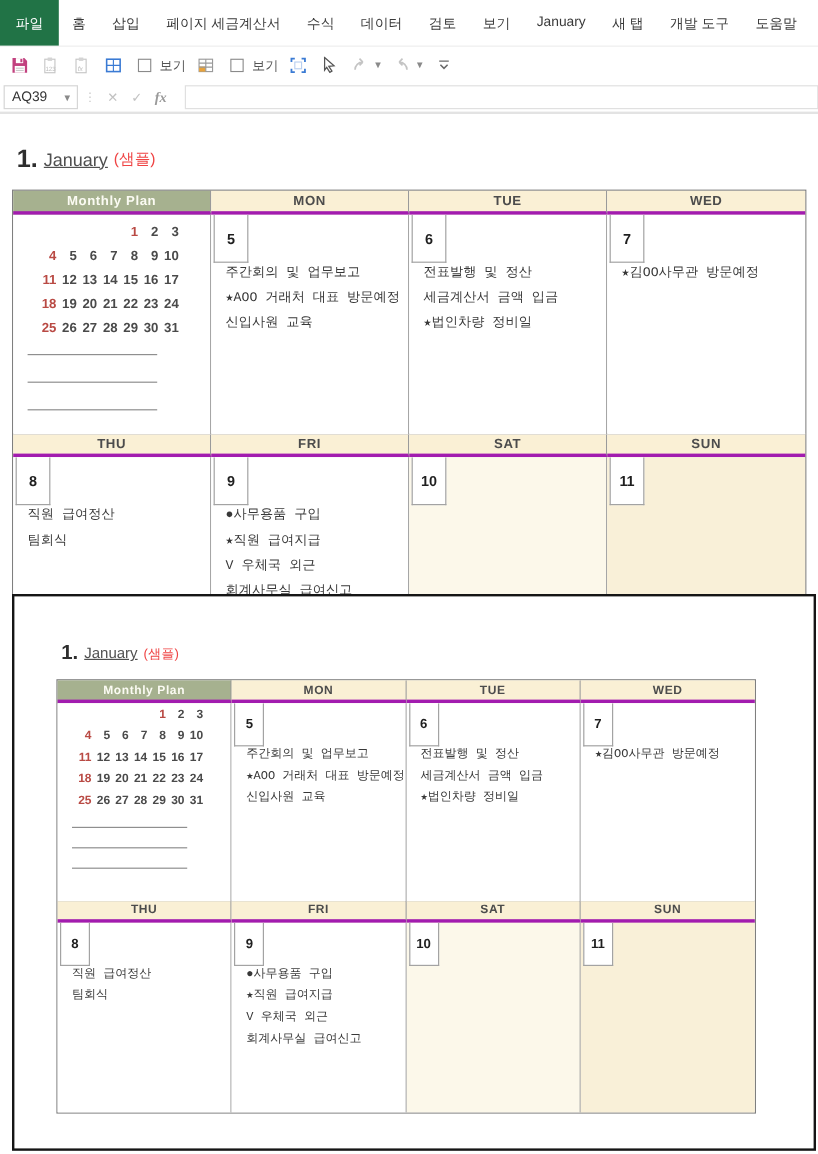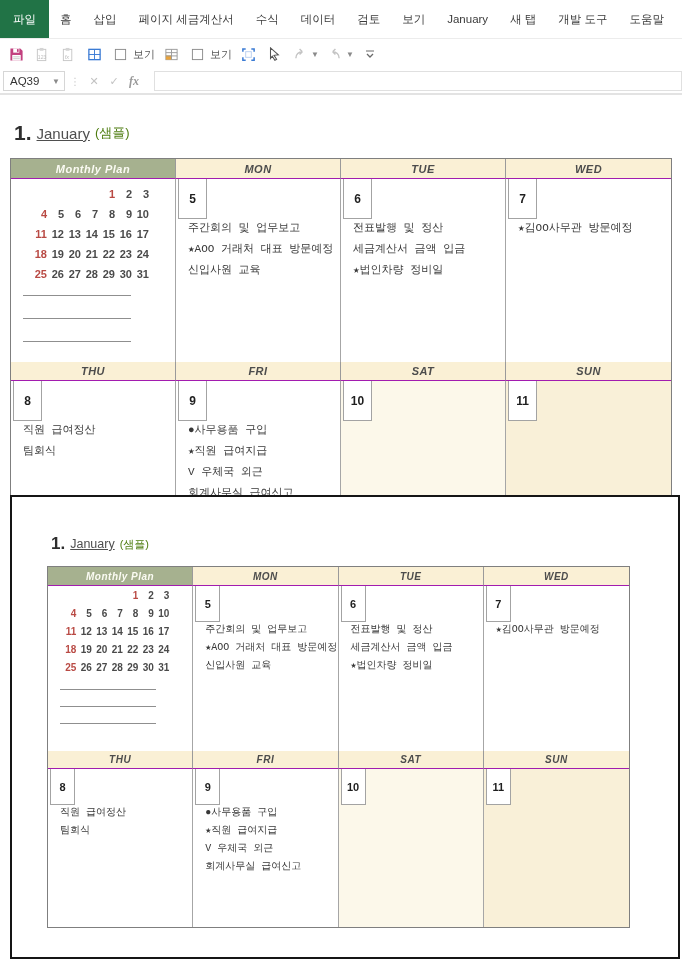--- a/index.html
+++ b/index.html
@@ -40,25 +40,25 @@
     --nl-h:23px; --nl-mt:-11px; --nl-w:108px; }
   .cal--ov { left:35px; top:25px; width:583px;
     --hh:19px; --r1h:165px; --r2h:158px; --title-h:44px; --fs-t1:17px; --fs-t2:12.5px; --fs-t3:11px;
     --fs-h:10px; --fs-item:10px; --item-lh:18px; --items-mt:35px; --db-w:25px; --db-h:36px; --fs-db:11px;
     --fs-mini:10px; --mini-rh:18px; --mini-w:15.5px; --mini-pr:23px; --mini-pt:0px;
     --nl-h:17px; --nl-mt:-3px; --nl-w:96px; }
 
   .cal-title { height:var(--title-h); display:flex; align-items:center; padding-left:4px; gap:5px; }
   .t-num { font-size:var(--fs-t1); font-weight:bold; color:#2e2e2e; }
   .t-month { font-size:var(--fs-t2); color:#4f4f4f;text-decoration:underline; }
-  .t-note { font-size:var(--fs-t3); color:#4d7c0f; }
+  .t-note { font-size:var(--fs-t3); color:#ef4444; }
 
   .cal-table { border:1px solid #7f7f7f; background:#fff; }
   .hrow, .crow { display:grid; grid-template-columns:repeat(4,1fr); }
-  .hcell { height:var(--hh); display:flex; align-items:center; justify-content:center; background:var(--cream); border-right:1px solid #9a9a9a; border-bottom:1px solid #a21caf; font-size:var(--fs-h); font-weight:bold; color:#4c4c4c; letter-spacing:.5px;font-style:italic; }
+  .hcell { height:var(--hh); display:flex; align-items:center; justify-content:center; background:var(--cream); border-right:1px solid #9a9a9a; border-bottom:3px solid #a21caf; font-size:var(--fs-h); font-weight:bold; color:#4c4c4c; letter-spacing:.5px; }
   .hrow .hcell:last-child { border-right:none; }
   .hcell.plan { background:var(--green); color:#fbfbf3; }
   .hrow.mid .hcell { border-top:1px solid #8a8a8a; margin-top:-1px; }
   .ccell { position:relative; height:var(--r1h); background:#fff; border-right:1px solid #a6a6a6; overflow:hidden; }
   .crow .ccell:last-child { border-right:none; }
   .crow.r2 .ccell { height:var(--r2h); }
   .ccell.sat { background:var(--satbg); }
   .ccell.sun { background:var(--sunbg); }
 
   .datebox { position:absolute; top:0; left:2px; width:var(--db-w); height:var(--db-h); background:#fff; border:1px solid #a3a3a3; border-top:none; display:flex; align-items:center; justify-content:center; font-size:var(--fs-db); font-weight:bold; color:#1f1f1f; }

